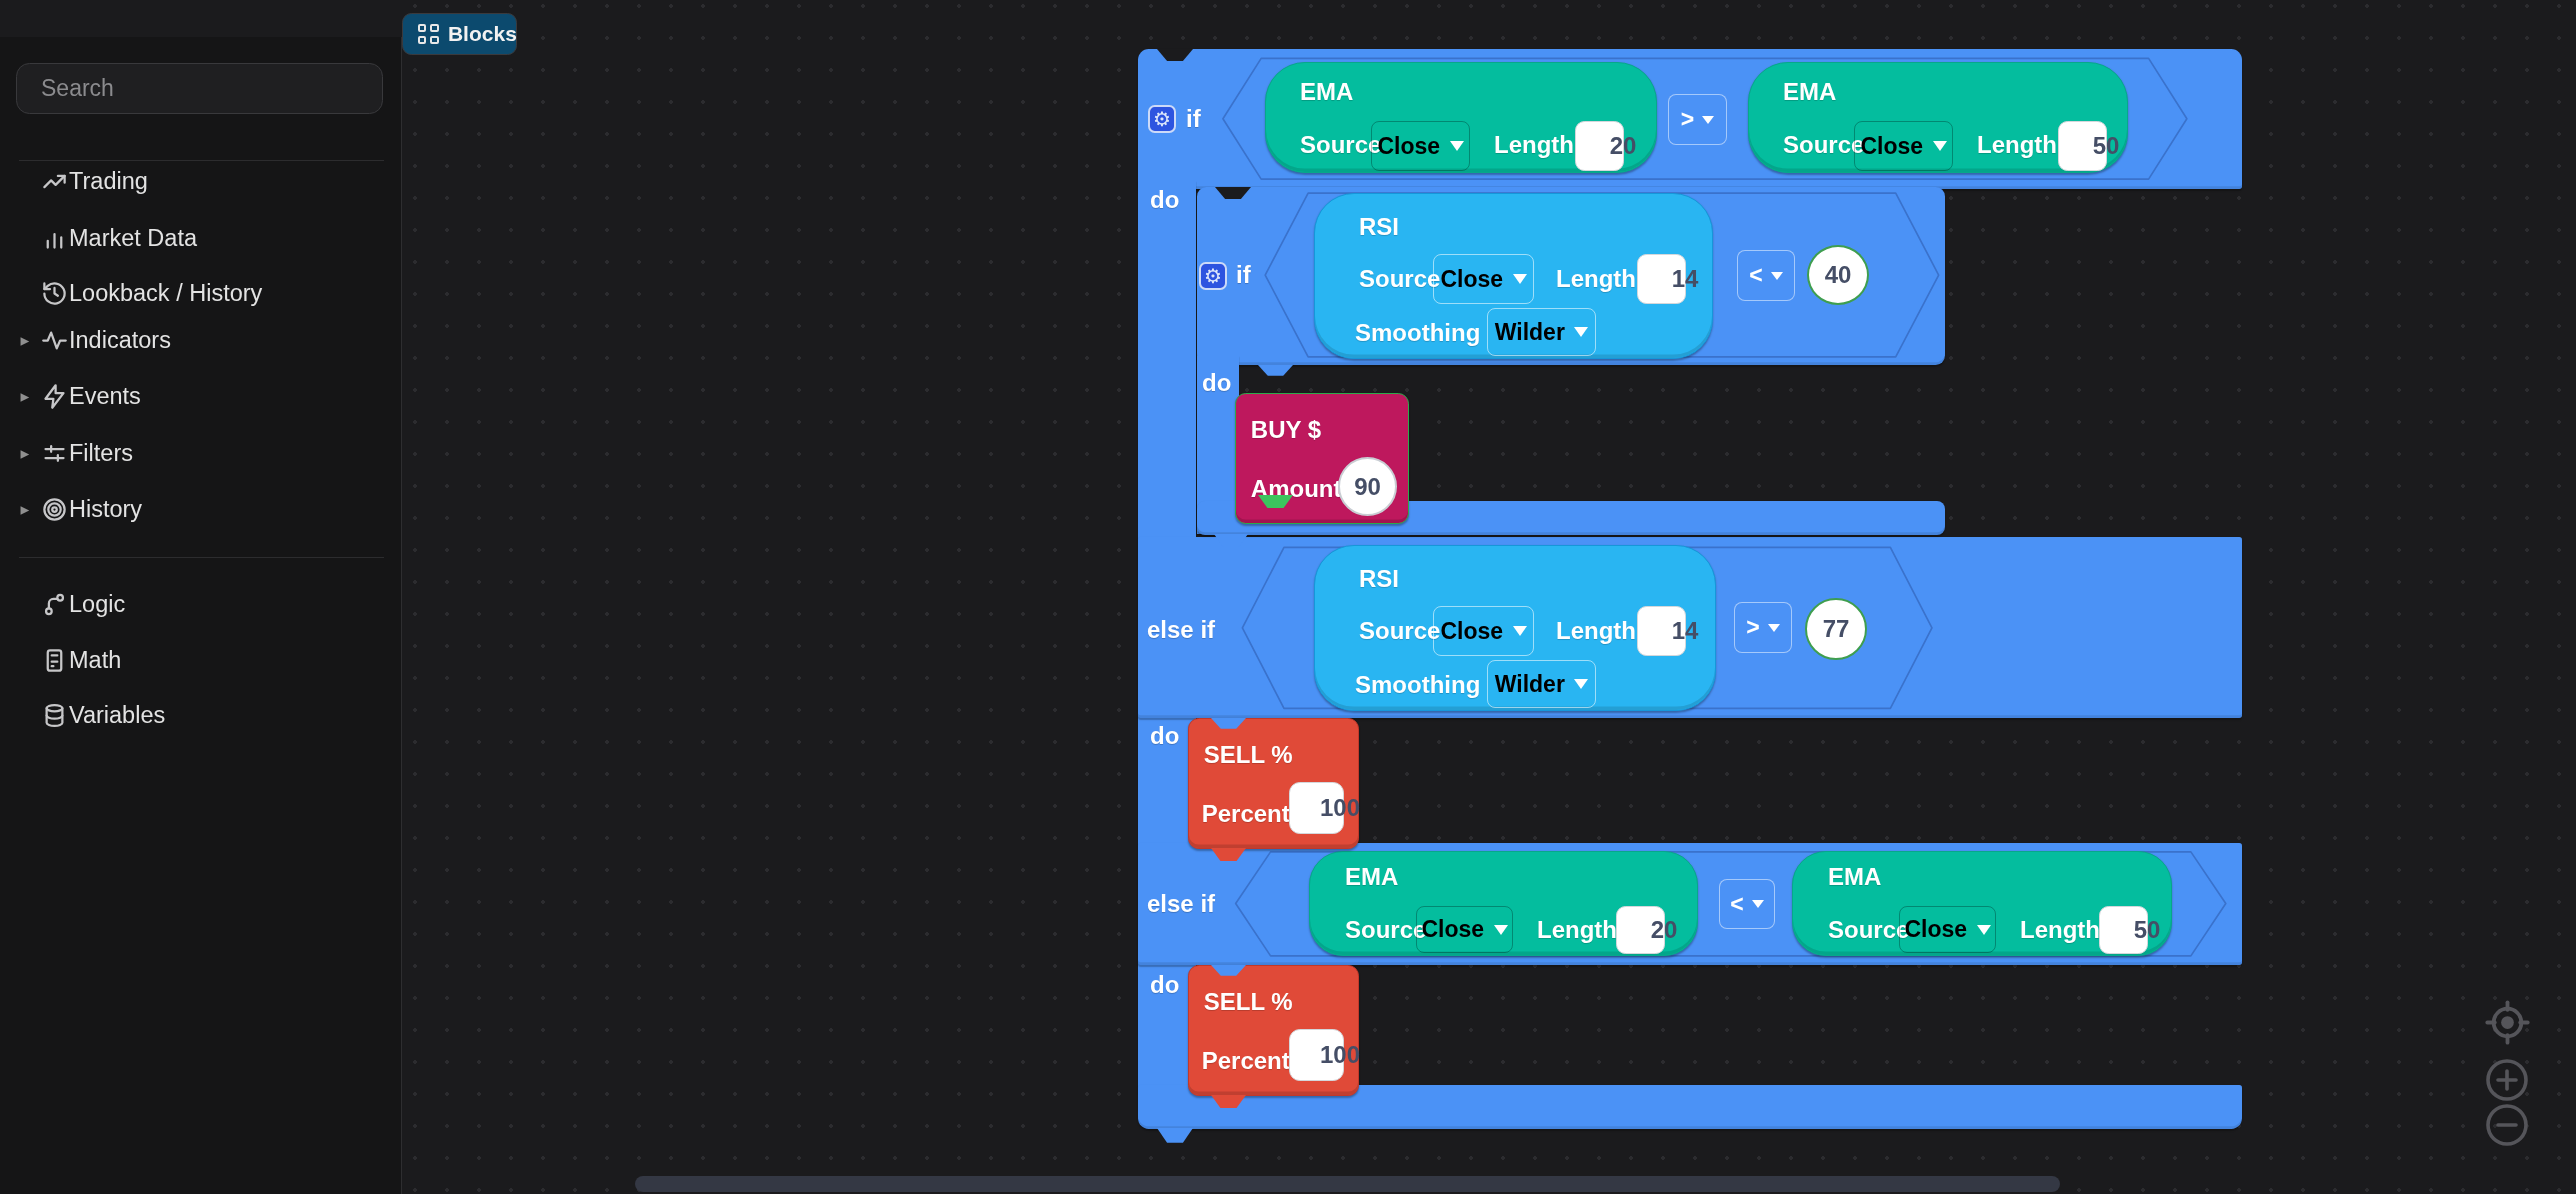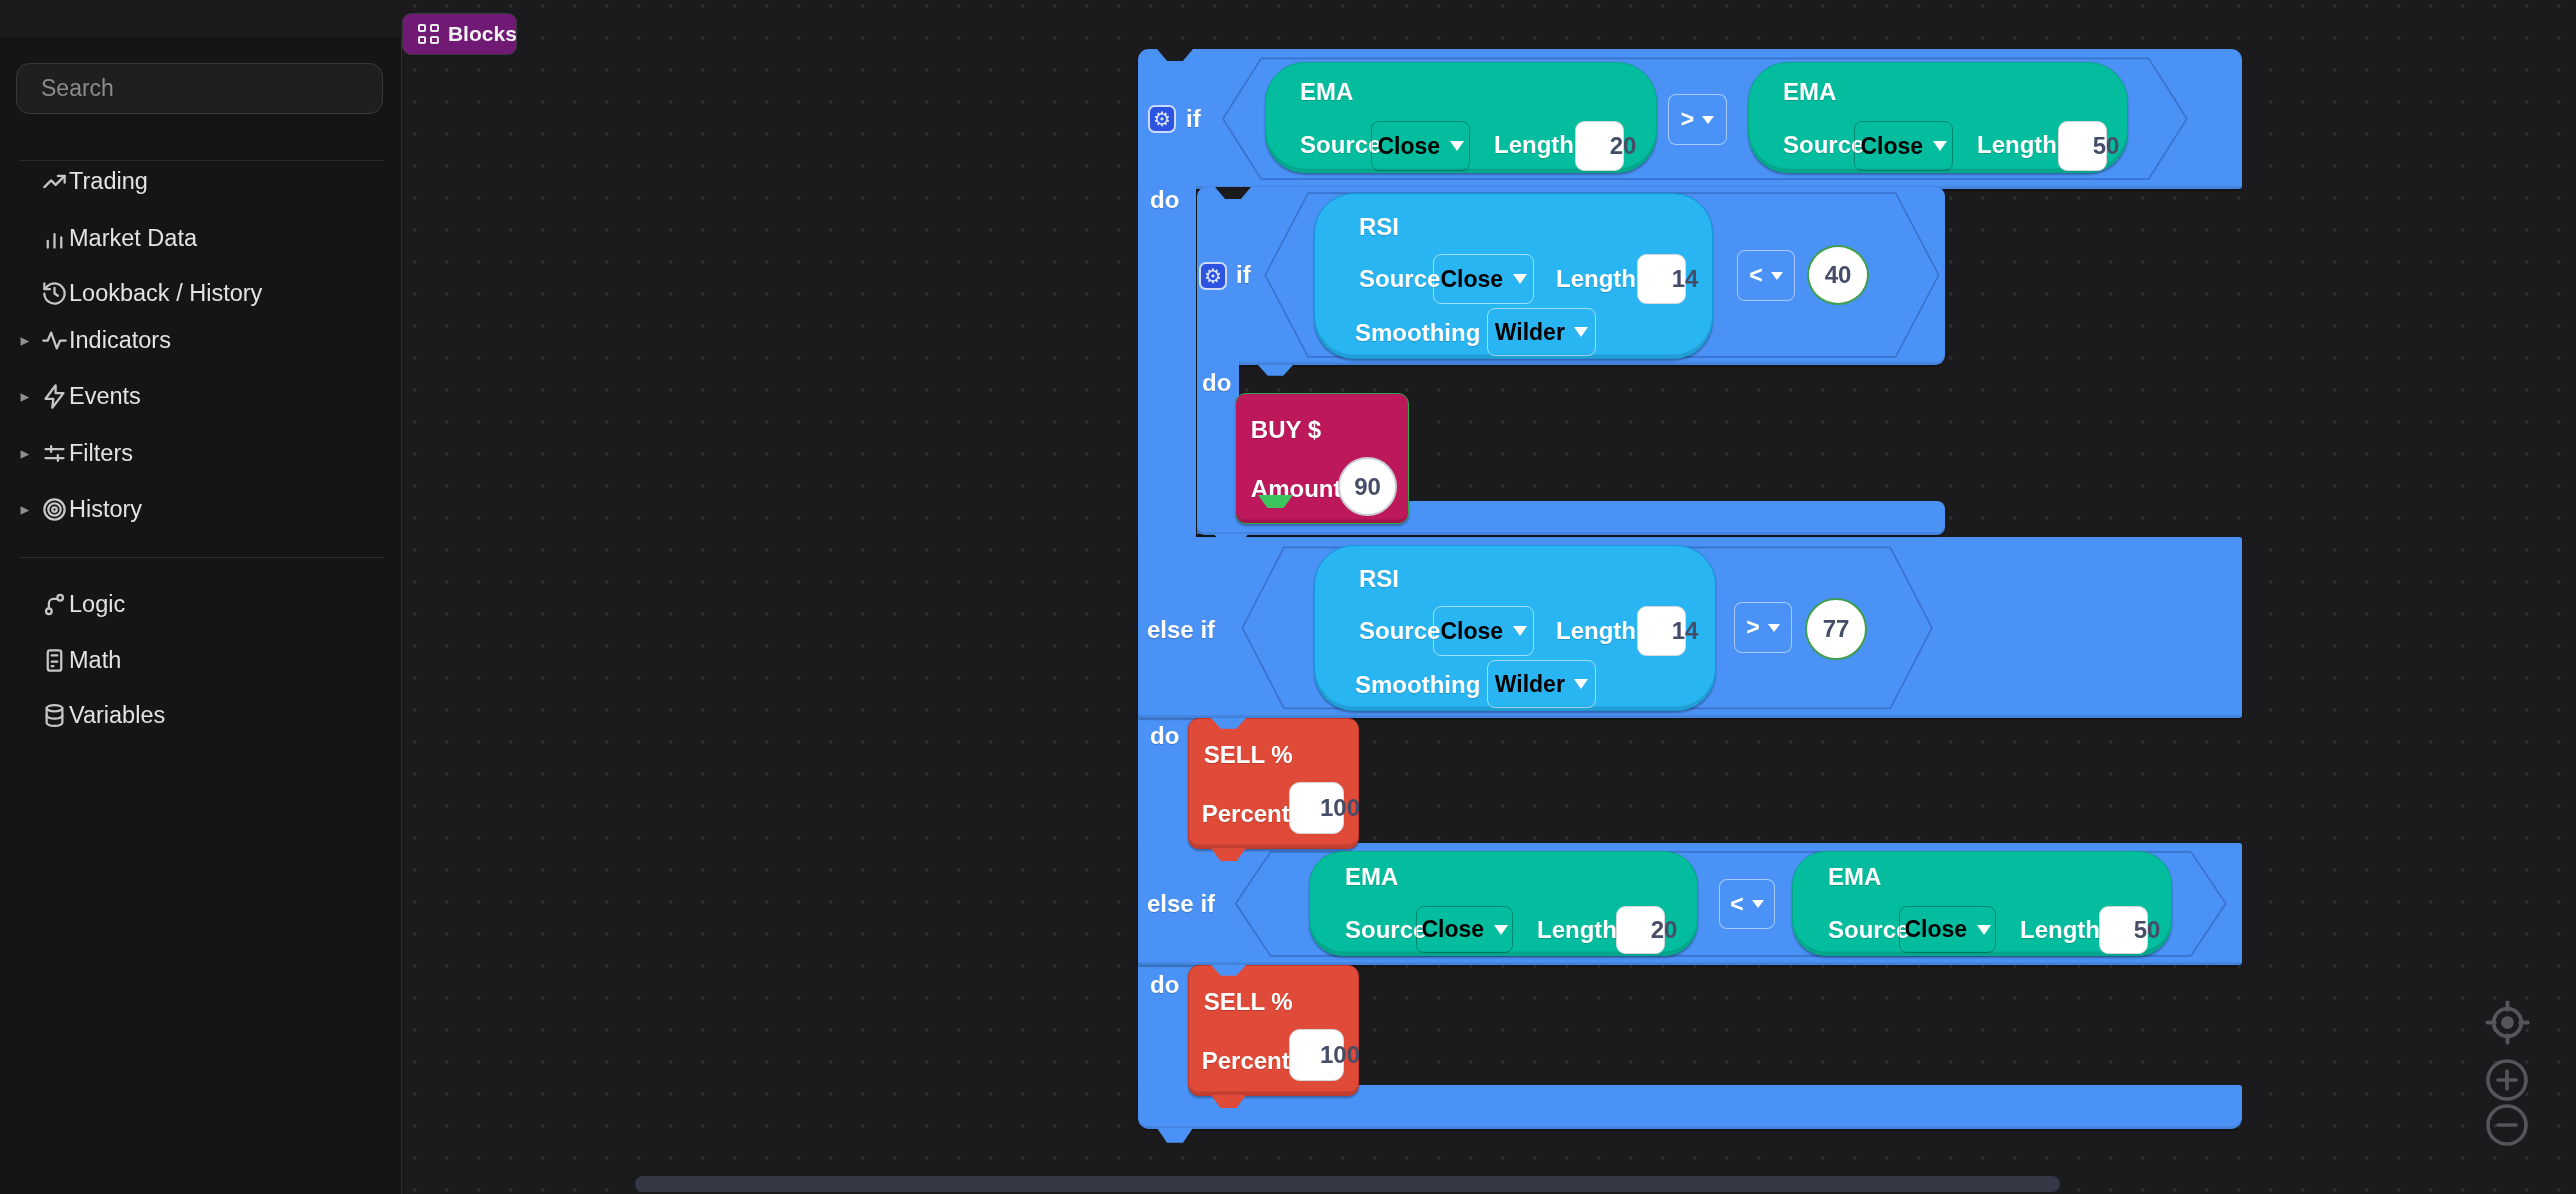--- a/index.html
+++ b/index.html
@@ -25,21 +25,21 @@
   .side-item .s-label { position:absolute; left:69px; font-size:23.5px; white-space:nowrap; }
 
   
   #canvas { position:absolute; left:404px; top:0; width:2172px; height:1194px;
             background:#1b1b1d;
             background-image: radial-gradient(circle, #2c2c2f 1.7px, transparent 2px);
             background-size:32px 32px; background-position:27px 22px; }
 
   
   #blocks-tab { position:absolute; left:402px; top:13.4px; width:115px; height:42px;
-                background:#701a75; border:1.3px solid #3a3a3d; border-radius:9.4px;
+                background:#0c4a6e; border:1.3px solid #3a3a3d; border-radius:9.4px;
                 display:flex; align-items:center; gap:9.4px; padding-left:14.8px;
                 z-index:60; cursor:pointer; }
   #blocks-tab .grid-icon { width:21.5px; height:21.5px; display:grid;
                            grid-template-columns:8.7px 8.7px; grid-template-rows:8.7px 8.7px; gap:3.4px; }
   #blocks-tab .grid-icon span { border:2px solid #e8e8e8; border-radius:2px; }
   #blocks-tab .tab-label { color:#f2f2f2; font-size:21px; font-weight:700; }
 
   
   .bar { position:absolute; background:#4b92f6; z-index:2;
          box-shadow: inset 0 -2.7px 0 rgba(0,0,0,.10), 0 1.3px 1.3px rgba(0,0,0,.25); }

